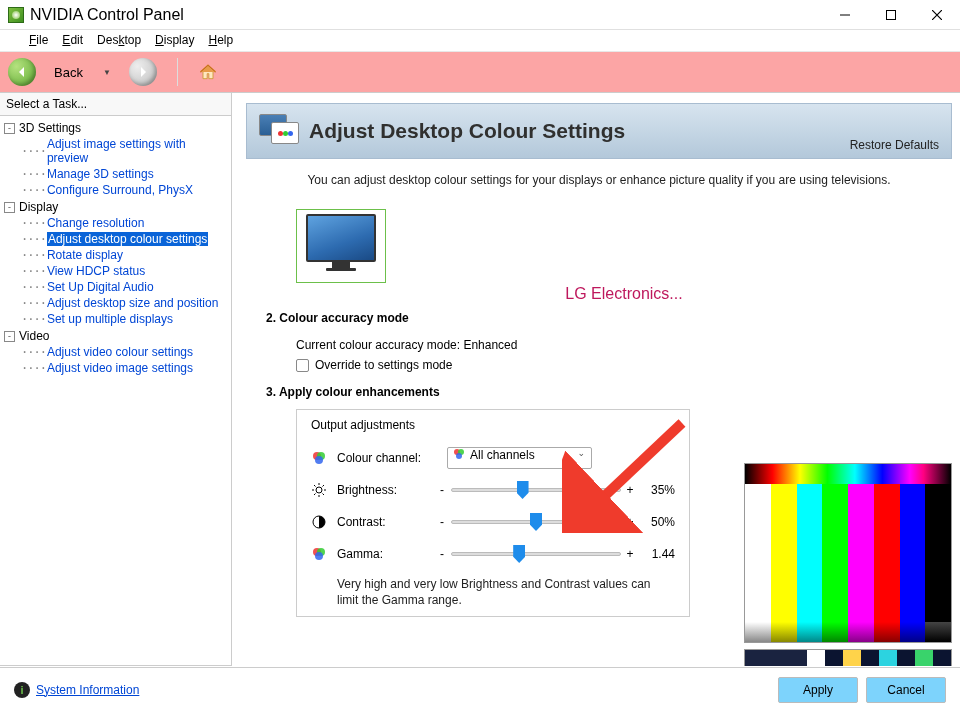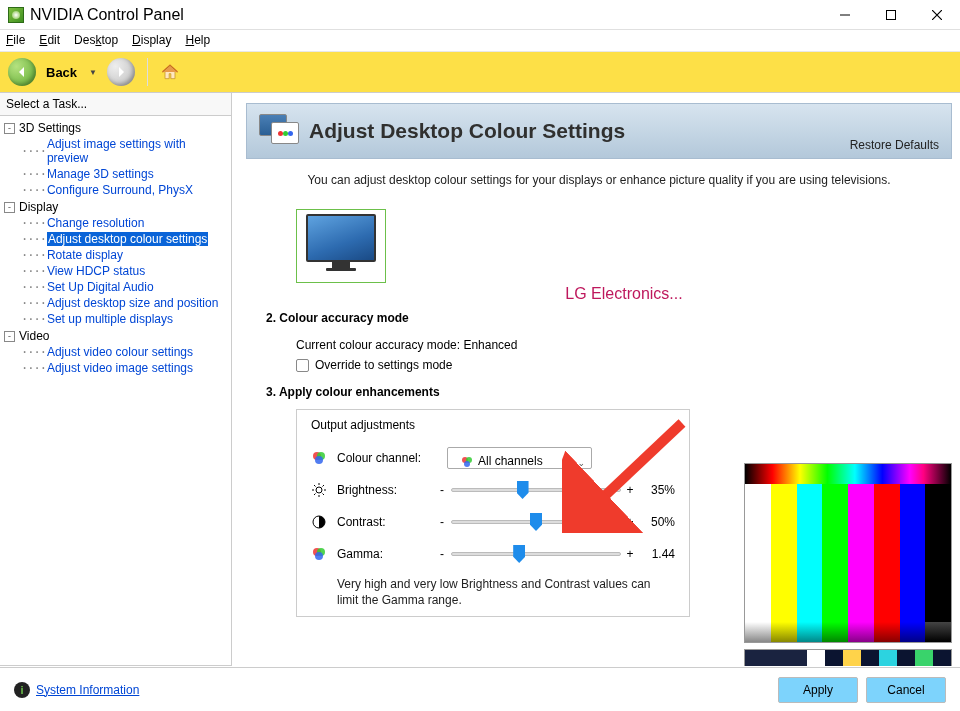--- a/index.html
+++ b/index.html
@@ -4,24 +4,24 @@
 <style>
 * { box-sizing: border-box; margin: 0; padding: 0; }
 body { font-family: "Segoe UI", Tahoma, sans-serif; font-size: 12px; background: #fff; width: 960px; height: 711px; overflow: hidden; position: relative; }
 .titlebar { height: 30px; display: flex; align-items: center; border-bottom: 1px solid #e0e0e0; padding: 0 0 0 8px; }
 .titlebar .app-icon { width: 16px; height: 16px; background: linear-gradient(135deg,#7fbf3f,#3e8f1f); border: 1px solid #2d6b17; margin-right: 6px; position: relative; }
 .titlebar .app-icon::after { content: ""; position: absolute; width: 8px; height: 8px; background: radial-gradient(circle,#fff,#7fbf3f); border-radius: 50%; top: 3px; left: 3px; }
 .titlebar .title { flex: 1; font-size: 16px; }
 .winbtns { display: flex; height: 100%; }
 .winbtn { width: 46px; display: flex; align-items: center; justify-content: center; font-size: 14px; font-family: Arial; }
 .winbtn svg { width: 10px; height: 10px; }
-.menubar { height: 21px; display: flex; align-items: center; padding: 0 0; gap: 2px; border-bottom: 1px solid #fff; }
+.menubar { height: 21px; display: flex; align-items: center; padding: 0 23px; gap: 2px; border-bottom: 1px solid #fff; }
 .menubar span { padding: 2px 6px; }
 .menubar span u { text-decoration: underline; }
-.toolbar { height: 42px; border-top: 1px solid #e8e8e8; border-bottom: 1px solid #ccc; display: flex; align-items: center; padding: 0 8px; gap: 6px; background: #fde047; font-weight: bold; }
+.toolbar { height: 42px; border-top: 1px solid #e8e8e8; border-bottom: 1px solid #ccc; display: flex; align-items: center; padding: 0 8px; gap: 14px; background: #fca5a5; }
 .navbtn { width: 28px; height: 28px; border-radius: 50%; display: flex; align-items: center; justify-content: center; }
 .navbtn.green { background: radial-gradient(circle at 30% 30%, #b5e27f, #5aa82f); box-shadow: inset -2px -2px 4px rgba(0,0,0,.3); }
 .navbtn.green svg { fill: #fff; }
 .navbtn.grey { background: radial-gradient(circle at 30% 30%, #eee, #bbb); box-shadow: inset -2px -2px 4px rgba(0,0,0,.3); }
 .navbtn.grey svg { fill: #fff; }
 .toolbar .back-label { margin: 0 2px 0 4px; font-size: 13px; }
 .toolbar .dropdown { font-size: 8px; color: #444; padding: 0 4px; }
 .toolbar .divider { width: 1px; height: 28px; background: #ddd; margin: 0 6px; }
 .home-icon { width: 20px; height: 20px; }
 .body-area { display: flex; height: 573px; }
@@ -56,21 +56,21 @@
 .display-lbl { margin-top: 2px; text-align: center; color: #be185d; font-size: 16px; }
 .mode-block { margin-left: 30px; margin-bottom: 10px; }
 .mode-line { padding: 3px 0; display: flex; align-items: center; gap: 6px; }
 .cb { width: 13px; height: 13px; border: 1px solid #888; border-radius: 2px; background: #fff; }
 .enh-box { margin: 6px 0 0 30px; border: 1px solid #ccc; padding: 8px 14px 8px 14px; width: 394px; }
 .enh-title { font-size: 12px; margin-bottom: 10px; }
 .enh-row { display: flex; align-items: center; height: 32px; gap: 10px; }
 .enh-row .ico { width: 16px; height: 16px; display: flex; align-items: center; justify-content: center; }
 .enh-row .lbl { width: 100px; }
 .enh-row .sel { flex: 1; }
-.select-box { width: 145px; height: 22px; border: 1px solid #aaa; border-radius: 2px; display: flex; align-items: flex-end; padding: 0 12px; gap: 4px; background: #fff; position: relative; }
+.select-box { width: 145px; height: 22px; border: 1px solid #aaa; border-radius: 2px; display: flex; align-items: flex-start; padding: 0 4px; gap: 4px; background: #fff; position: relative; }
 .select-box .caret { position: absolute; right: 6px; font-size: 9px; color: #555; }
 .slider-row { display: flex; align-items: center; height: 32px; }
 .slider-row .ico { width: 16px; height: 16px; display: flex; align-items: center; justify-content: center; margin-right: 10px; }
 .slider-row .lbl { width: 100px; }
 .slider-row .minus { width: 10px; text-align: center; }
 .slider-track { flex: 1; height: 4px; background: #ddd; border: 1px solid #bbb; border-radius: 2px; position: relative; margin: 0 4px; }
 .slider-thumb { position: absolute; width: 12px; height: 18px; background: #1e8ceb; top: -8px; transform: translateX(-50%); clip-path: polygon(0 0,100% 0,100% 65%,50% 100%,0 65%); }
 .slider-row .plus { width: 10px; text-align: center; }
 .slider-row .val { width: 40px; text-align: right; padding-left: 4px; }
 .enh-note { font-size: 12px; color: #222; margin: 6px 0 0 26px; line-height: 1.35; }

